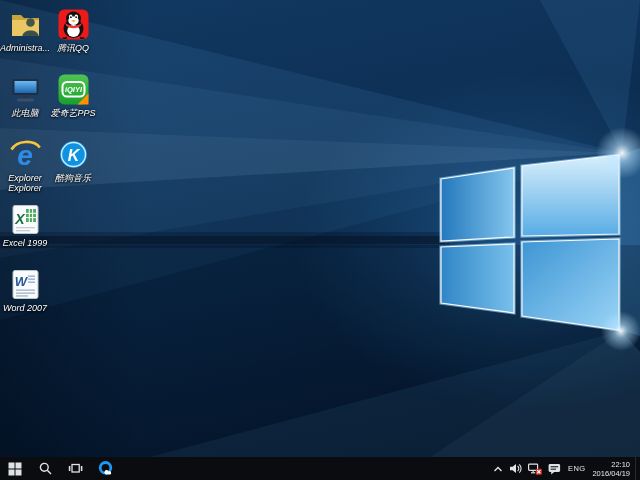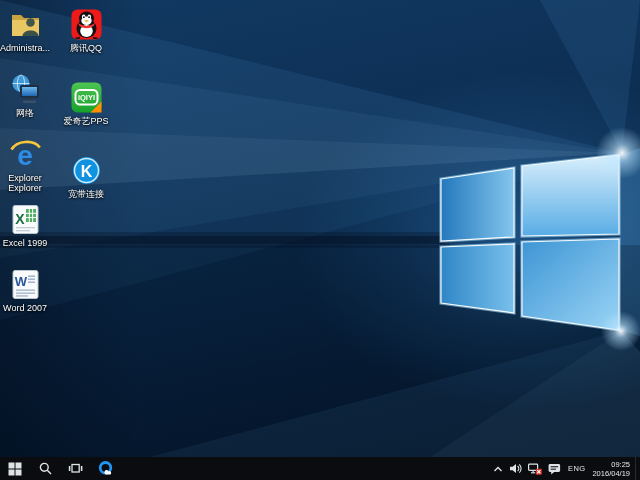--- a/index.html
+++ b/index.html
@@ -3,26 +3,26 @@
 <meta charset="utf-8">
 <style>
   html,body{margin:0;padding:0;width:640px;height:480px;overflow:hidden;
     font-family:"Liberation Sans", sans-serif;}
   #screen{position:relative;width:640px;height:480px;background:#04101f;}
 
   
   .desktop{position:absolute;left:0;top:0;width:640px;height:460px;overflow:hidden;
     background:
       linear-gradient(90deg, rgba(2,8,18,0.38), rgba(2,8,18,0) 22%),
-      linear-gradient(168deg,#123a63 0%,#0e3158 28%,#0a2848 55%,#071e38 76%,#051527 100%);}
+      linear-gradient(168deg,#123a63 0%,#0e3158 28%,#0a2848 55%,#071e38 76%,#051527 100%); font-style: italic;}
   .wallsvg{position:absolute;left:0;top:0;}
 
   
   .icon-col{position:absolute;top:4px;width:48px;display:flex;flex-direction:column;}
-  .col1{left:1px;} .col2{left:62px;gap:8px;}
+  .col1{left:1px;} .col2{left:49px;}
   .dicon{height:65px;display:flex;flex-direction:column;align-items:center;
     padding-top:4px;box-sizing:border-box;cursor:default;}
   .ig{width:33px;height:33px;flex:0 0 33px;text-align:center;}
   .ig svg{display:block;}
   .ilabel{margin-top:2px;font-size:9px;line-height:10px;color:#fff;text-align:center;
     max-width:50px;text-shadow:0 1px 2px rgba(0,0,0,.95), 0 0 3px rgba(0,0,0,.8);}
 
   
   .taskbar{position:absolute;left:0;bottom:0;width:640px;height:23px;background:#0a0c10;
     display:flex;align-items:center;color:#e8e8e8;}
@@ -111,41 +111,38 @@
           <svg width="33" height="33" viewBox="0 0 33 33">
             <path d="M3 7 h9 l3 3 h15 v18 H3 z" fill="#c9a43e"></path>
             <path d="M3 12 h27 v16 H3 z" fill="#e9c763"></path>
             <circle cx="21.5" cy="14.5" r="4.3" fill="#44564c"></circle>
             <path d="M13.5 28 c0-7.5 16-7.5 16 0 z" fill="#3a5048"></path>
           </svg>
         </div>
         <div class="ilabel">Administra...</div>
       </div>
 
-
       <div class="dicon">
         <div class="ig">
           <svg width="33" height="33" viewBox="0 0 33 33">
             <defs>
-                <linearGradient id="scrB" x1="0" y1="0" x2="0" y2="1">
+                <linearGradient id="scrA" x1="0" y1="0" x2="0" y2="1">
                   <stop offset="0%" stop-color="#6cb9f0"></stop>
                   <stop offset="100%" stop-color="#1e66b0"></stop>
                 </linearGradient>
               </defs>
-            <circle cx="12" cy="10.5" r="8.5" fill="#3e9ad8"></circle>
-            <ellipse cx="12" cy="10.5" rx="3.6" ry="8.5" fill="none" stroke="rgba(255,255,255,0.65)" stroke-width="1"></ellipse>
-            <line x1="3.5" y1="10.5" x2="20.5" y2="10.5" stroke="rgba(255,255,255,0.65)" stroke-width="1"></line>
-            <rect x="11" y="12" width="19" height="13" rx="1.5" fill="#1d2f42"></rect>
-            <rect x="13" y="14" width="15" height="9" fill="url(#scrB)"></rect>
-            <rect x="17.5" y="25" width="6" height="2.5" fill="#24384e"></rect>
-            <rect x="14" y="27.5" width="13" height="2.5" rx="1" fill="#3a506a"></rect>
-          </svg>
-        </div>
-        <div class="ilabel">网络</div>
-      </div>
+            <rect x="3.5" y="6" width="26" height="16" rx="1.5" fill="#1d2f42"></rect>
+            <rect x="5.5" y="8" width="22" height="12" fill="url(#scrA)"></rect>
+            <rect x="13" y="22" width="7" height="3" fill="#24384e"></rect>
+            <rect x="8" y="25.5" width="17" height="3" rx="1" fill="#3a506a"></rect>
+          </svg>
+        </div>
+        <div class="ilabel">此电脑</div>
+      </div>
+
 
 
       <div class="dicon">
         <div class="ig">
           <svg width="33" height="33" viewBox="0 0 33 33">
             <text x="16" y="27" font-size="28" font-weight="bold" fill="#2e8be6" text-anchor="middle" font-family="Liberation Sans, sans-serif">e</text>
             <path d="M2.5 11.5 C8 2 25 1.5 30.8 9.5" stroke="#f6c63c" stroke-width="2.6" fill="none"></path>
           </svg>
         </div>
         <div class="ilabel">Explorer Explorer</div>
@@ -230,21 +227,21 @@
       </div>
 
       <div class="dicon">
         <div class="ig">
           <svg width="33" height="33" viewBox="0 0 33 33">
             <circle cx="16.5" cy="16.5" r="13.5" fill="#0f93e0"></circle>
             <circle cx="16.5" cy="16.5" r="12" fill="none" stroke="#cfeafc" stroke-width="1.4"></circle>
             <text x="16.5" y="22.5" font-size="16" font-weight="bold" fill="#ffffff" text-anchor="middle">K</text>
           </svg>
         </div>
-        <div class="ilabel">宽带连接</div>
+        <div class="ilabel">酷狗音乐</div>
       </div>
 
     </div>
   </div>
 
   <div class="taskbar">
     <div class="tb-left">
       <div class="tb-btn">
         <svg width="14" height="14" viewBox="0 0 14 14">
           <rect x="0.5" y="0.5" width="6" height="6" fill="#dfe3e6"></rect>
@@ -302,19 +299,19 @@
       <div class="tray-btn">
         <svg width="13" height="12" viewBox="0 0 13 12">
           <rect x="0.6" y="1" width="11.5" height="8" rx="1.4" fill="#dfe3e6"></rect>
           <path d="M3.2 9 v2.6 L6.2 9 z" fill="#dfe3e6"></path>
           <rect x="2.6" y="3.2" width="7.5" height="1.1" fill="#15171c"></rect>
           <rect x="2.6" y="5.6" width="5.4" height="1.1" fill="#15171c"></rect>
         </svg>
       </div>
       <div class="tray-btn lang">ENG</div>
       <div class="clock">
-        <span>09:25</span>
+        <span>22:10</span>
         <span>2016/04/19</span>
       </div>
       <div class="showdesk"></div>
     </div>
   </div>
 </div>
 
 </body></html>

